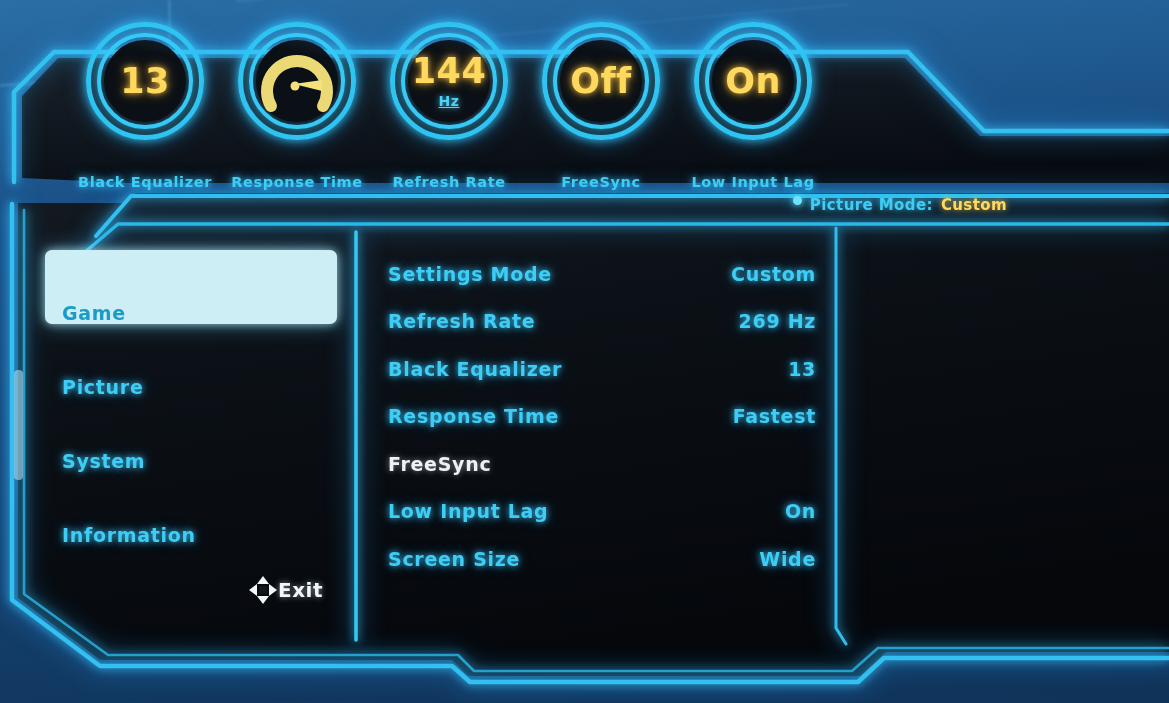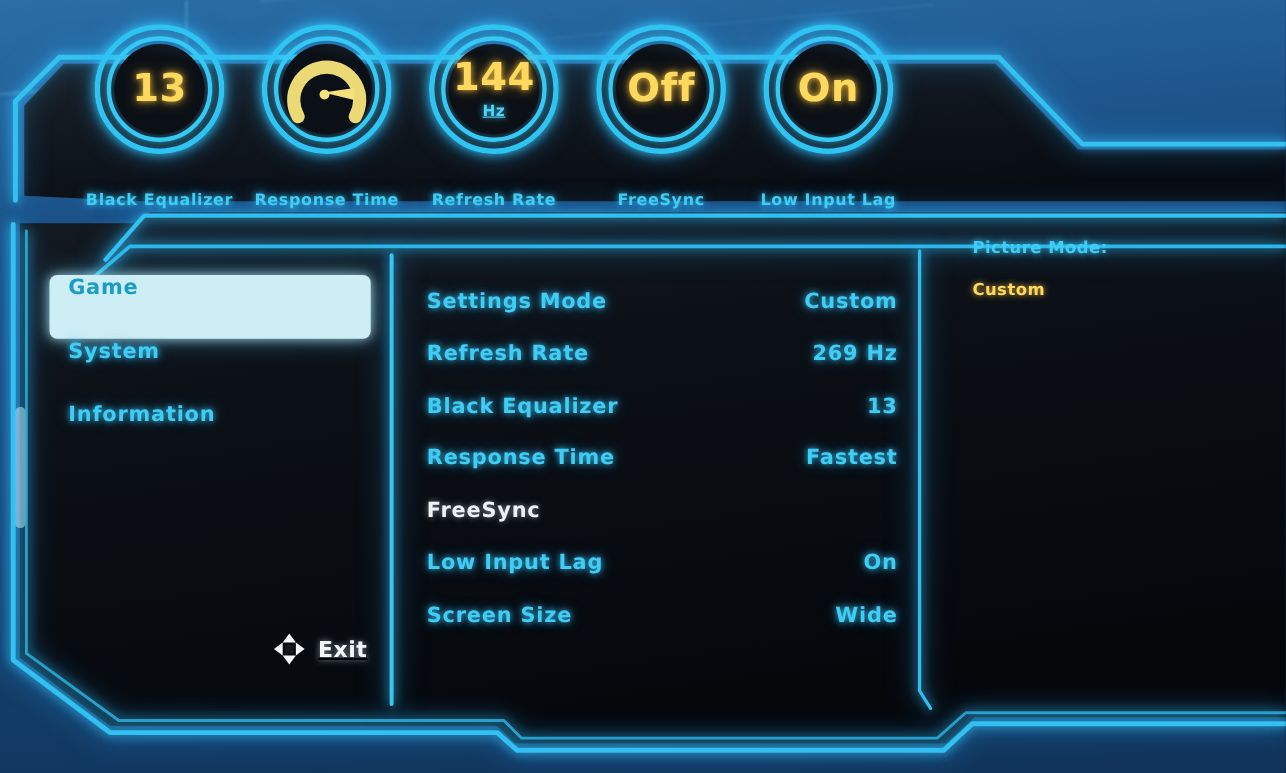--- a/index.html
+++ b/index.html
@@ -47,40 +47,40 @@
     text-shadow:0 0 6px rgba(255,205,70,.85),0 0 14px rgba(255,180,40,.45);z-index:3;}
   .dial .val .num{font-size:35px;line-height:1;}
   .dial .val .unit{font-size:14px;color:#4fd2f7;margin-top:4px;font-weight:bold;
     text-shadow:0 0 6px rgba(70,210,250,.9);text-decoration:underline;}
   .dial-label{position:absolute;top:152px;width:240px;text-align:center;left:-61px;
     color:#3fcdf5;font-size:14.5px;font-weight:bold;letter-spacing:.6px;
     text-shadow:0 0 6px rgba(60,205,250,.9),0 0 13px rgba(40,170,250,.5);}
   .gauge{position:absolute;inset:0;z-index:3;}
 
   
-  .statusbar{position:absolute;right:0;top:196px;height:30px;display:flex;align-items:flex-start;gap:20px;
-    padding-right:162px;z-index:6;flex-direction:column;}
+  .statusbar{position:absolute;right:0;top:196px;height:30px;display:flex;align-items:flex-start;gap:8px;
+    padding-right:162px;z-index:6;}
   .status-dot{width:9px;height:9px;border-radius:50%;background:#6fe3ff;
     box-shadow:0 0 7px rgba(90,225,255,1),0 0 14px rgba(60,200,255,.7);}
   .status-label{color:#3fcdf5;font-size:15px;font-weight:bold;letter-spacing:.4px;
     text-shadow:0 0 6px rgba(60,205,250,.9);}
   .status-value{color:#ffd95e;font-size:15px;font-weight:bold;letter-spacing:.4px;
     text-shadow:0 0 6px rgba(255,205,70,.85);}
 
   
   .sidebar{position:absolute;left:45px;top:250px;width:292px;z-index:6;}
-  .side-item{height:58px;display:flex;align-items:flex-start;padding:0 0 0 17px;border-radius:6px;
+  .side-item{height:58px;display:flex;align-items:flex-end;padding:16px 0 0 17px;border-radius:6px;
     color:#3fcdf5;font-size:19px;font-weight:bold;letter-spacing:.7px;
     text-shadow:0 0 6px rgba(60,205,250,.9),0 0 14px rgba(40,170,250,.45);}
   .side-item.active{background:#cdeef4;color:#1b9cc6;border-radius:7px;
     box-shadow:0 0 10px rgba(190,240,255,.75),0 0 22px rgba(90,210,255,.45);
     text-shadow:none;}
 
   
-  .exit-row{position:absolute;left:248px;top:575px;display:flex;align-items:center;gap:11px;z-index:6;text-decoration:underline;}
+  .exit-row{position:absolute;left:248px;top:575px;display:flex;align-items:center;z-index:6;}
   .exit-text{color:#f2f6f8;font-size:20px;font-weight:bold;letter-spacing:.5px;
     text-shadow:0 0 6px rgba(210,235,250,.6);}
 
   
   .options{position:absolute;left:388px;top:250px;width:428px;z-index:6;}
   .opt-row{height:47.5px;display:flex;align-items:center;justify-content:space-between;}
   .opt-label{color:#3fcdf5;font-size:19px;font-weight:bold;letter-spacing:.7px;
     text-shadow:0 0 6px rgba(60,205,250,.9),0 0 14px rgba(40,170,250,.45);}
   .opt-label.disabled{color:#eef2f4;text-shadow:0 0 6px rgba(225,240,250,.55);}
   .opt-value{color:#3fcdf5;font-size:19px;font-weight:bold;letter-spacing:.7px;
@@ -208,20 +208,23 @@
   <span class="status-dot"></span>
   <span class="status-label">Picture Mode:</span>
   <span class="status-value">Custom</span>
 </div>
 
 <div class="sidebar">
   <div class="side-item active">
     <span>Game</span>
   </div>
   <div class="side-item">
+    <span>Picture</span>
+  </div>
+  <div class="side-item">
     <span>System</span>
   </div>
   <div class="side-item">
     <span>Information</span>
   </div>
 </div>
 
 <div class="exit-row">
   <svg width="30" height="30" viewBox="0 0 30 30">
     <path d="M 15,1 L 21,9 L 9,9 Z" fill="#f4f8fa"></path>

